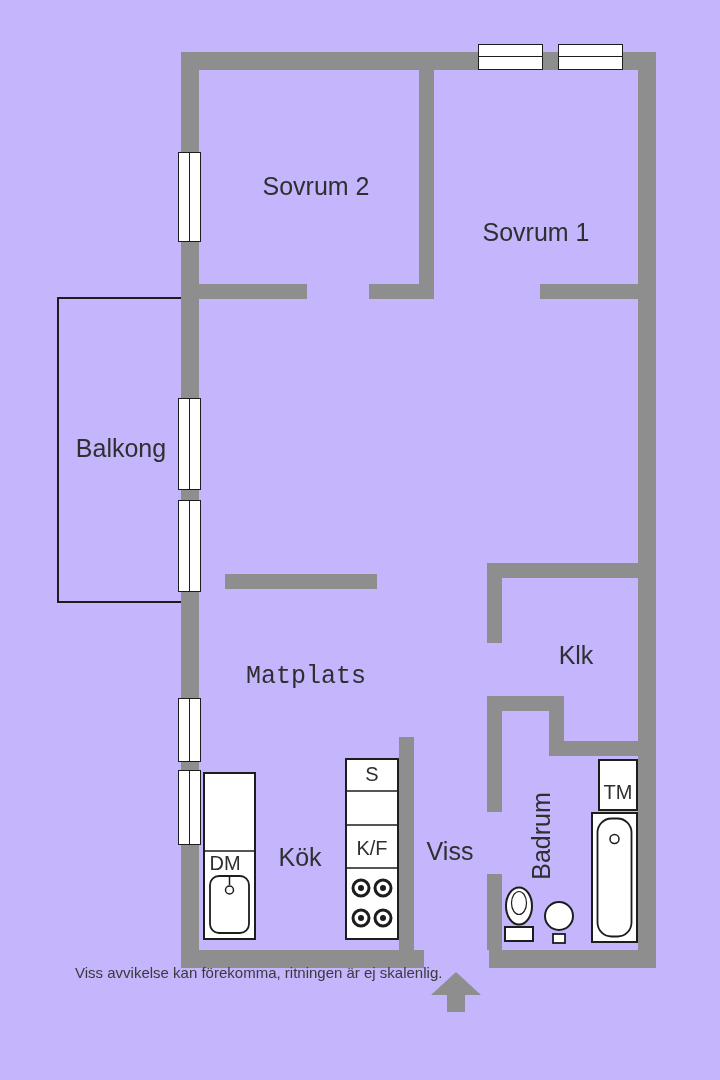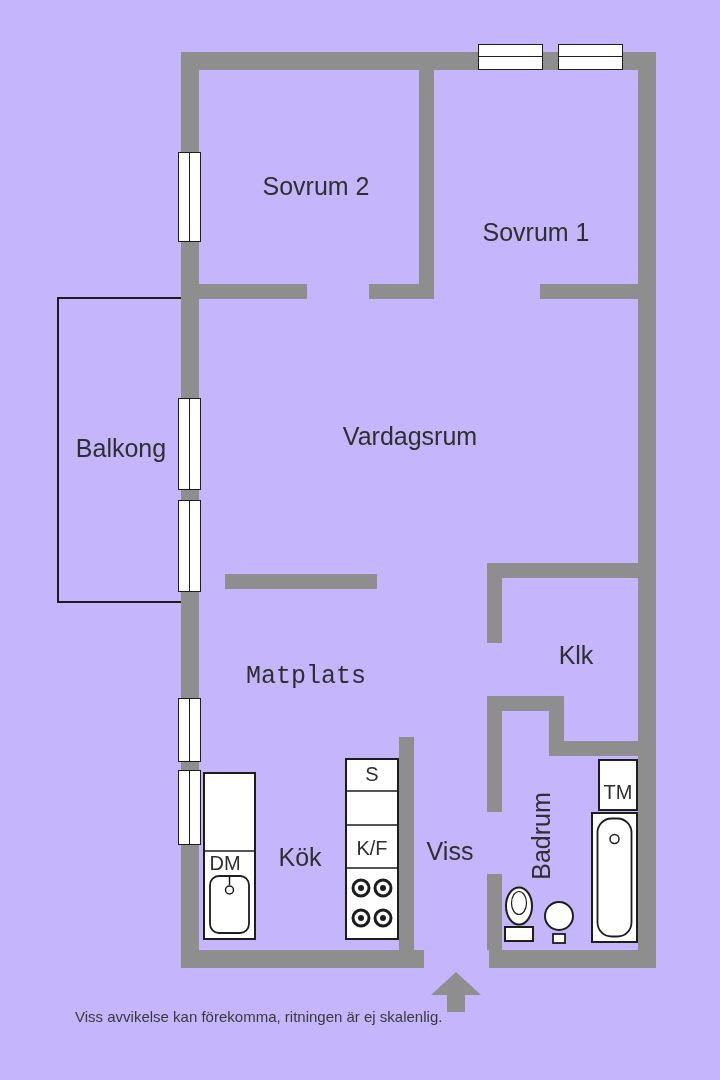--- a/index.html
+++ b/index.html
@@ -136,27 +136,26 @@
     <rect class="sw" x="12" y="38" width="12" height="9" stroke-width="1.8"></rect>
   </svg>
 
   <svg class="arrow" style="left:429px; top:972px;" width="54" height="40" viewBox="0 0 54 40">
     <polygon points="27,0 52,23 36,23 36,40 18,40 18,23 2,23"></polygon>
   </svg>
 
   <div class="label" style="left:316px; top:186px;">Sovrum 2</div>
   <div class="label" style="left:536px; top:184px;margin-top:48px;">Sovrum 1</div>
   <div class="label" style="left:121px; top:448px;">Balkong</div>
-  <div class="label" style="left:410px; top:436px;">Vardagsrum</div>
   <div class="label" style="left:306px; top:676px;font-family:Liberation Mono, monospace;">Matplats</div>
   <div class="label" style="left:576px; top:655px;">Klk</div>
   <div class="label" style="left:300px; top:845px;margin-top:12px;">Kök</div>
   <div class="label" style="left:450px; top:851px;">Viss</div>
   <div class="label vert" style="left:541px; top:836px;">Badrum</div>
 
   <div class="label sm" style="left:618px; top:792px;">TM</div>
   <div class="label sm" style="left:225px; top:863px;">DM</div>
   <div class="label sm" style="left:372px; top:774px;">S</div>
   <div class="label sm" style="left:372px; top:848px;">K/F</div>
 
-  <div class="footer" style="left:75px; top:1008px;">Viss avvikelse kan förekomma, ritningen är ej skalenlig.</div>
+  <div class="footer" style="left:75px; top:964px;">Viss avvikelse kan förekomma, ritningen är ej skalenlig.</div>
 
 </div>
 
 </body></html>

